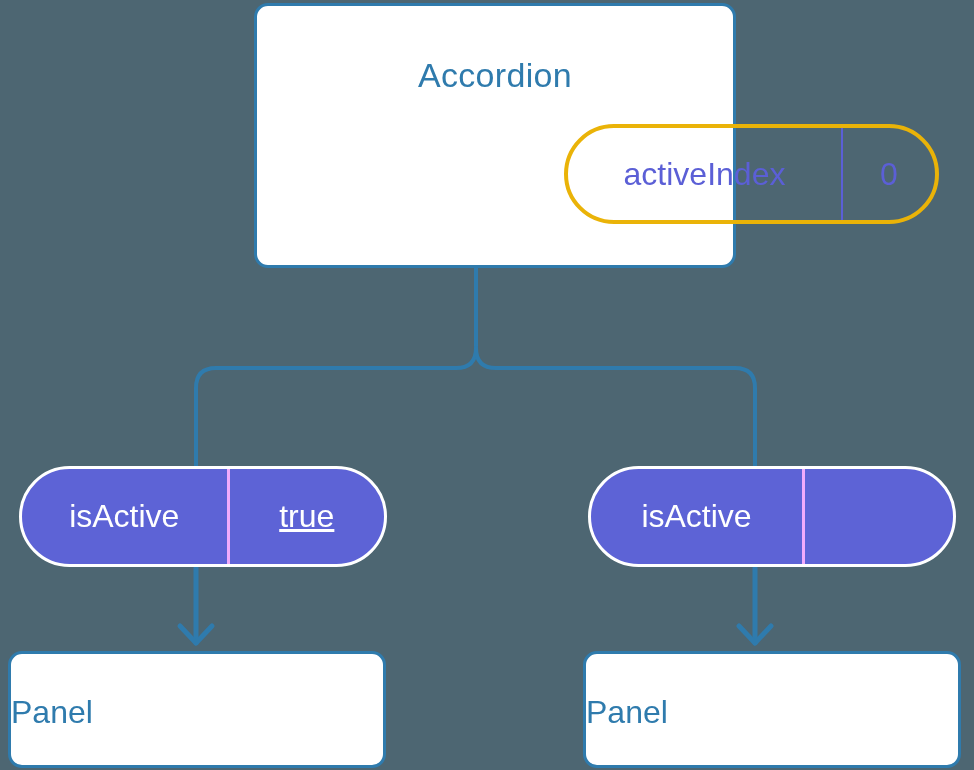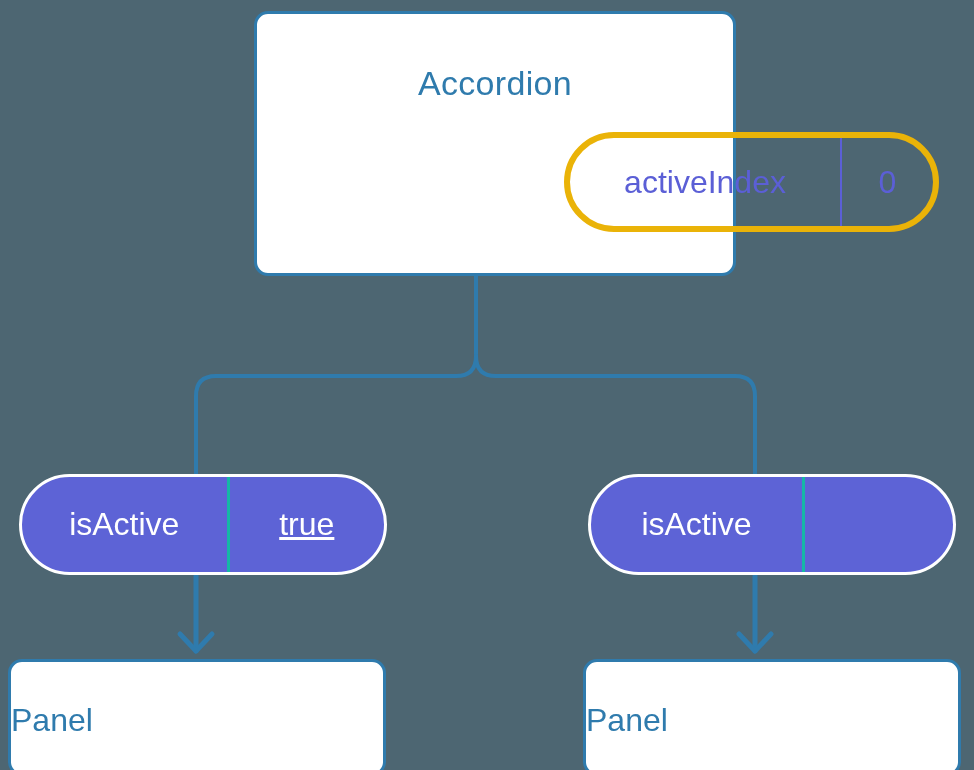--- a/index.html
+++ b/index.html
@@ -10,21 +10,20 @@
     width: 974px;
     height: 770px;
     background: #4d6672;
     font-family: "Liberation Sans", sans-serif;
     overflow: hidden;
   }
   #stage {
     position: relative;
     width: 974px;
     height: 572px;
-    margin-top: 8px;
   }
 
   
   #wires {
     position: absolute;
     left: 0;
     top: 0;
     width: 974px;
     height: 770px;
     pointer-events: none;
@@ -69,40 +68,40 @@
   .pill .pill-val {
     display: flex;
     align-items: center;
     justify-content: center;
     white-space: nowrap;
     box-sizing: border-box;
   }
 
   
   .pill--outline {
-    border: 6px solid #eab308;
+    border: 4px solid #eab308;
     background: transparent;
     justify-content: flex-end;
   }
   .pill--outline .pill-key {
     color: #5b5fd6;
     border-right: 2px solid #5b5fd6;
   }
   .pill--outline .pill-val {
     color: #5b5fd6;
   }
 
   
   .pill--filled {
     border: 3px solid #ffffff;
     background: #5d63d6;
   }
   .pill--filled .pill-key {
     color: #ffffff;
-    border-right: 3px solid #14b8a6;
+    border-right: 3px solid #f0abfc;
   }
   .pill--filled .pill-val {
     color: #ffffff;
     text-decoration: underline;
   }
 
   
   #accordion-state-pill {
     left: 307px;
     top: 118px;

